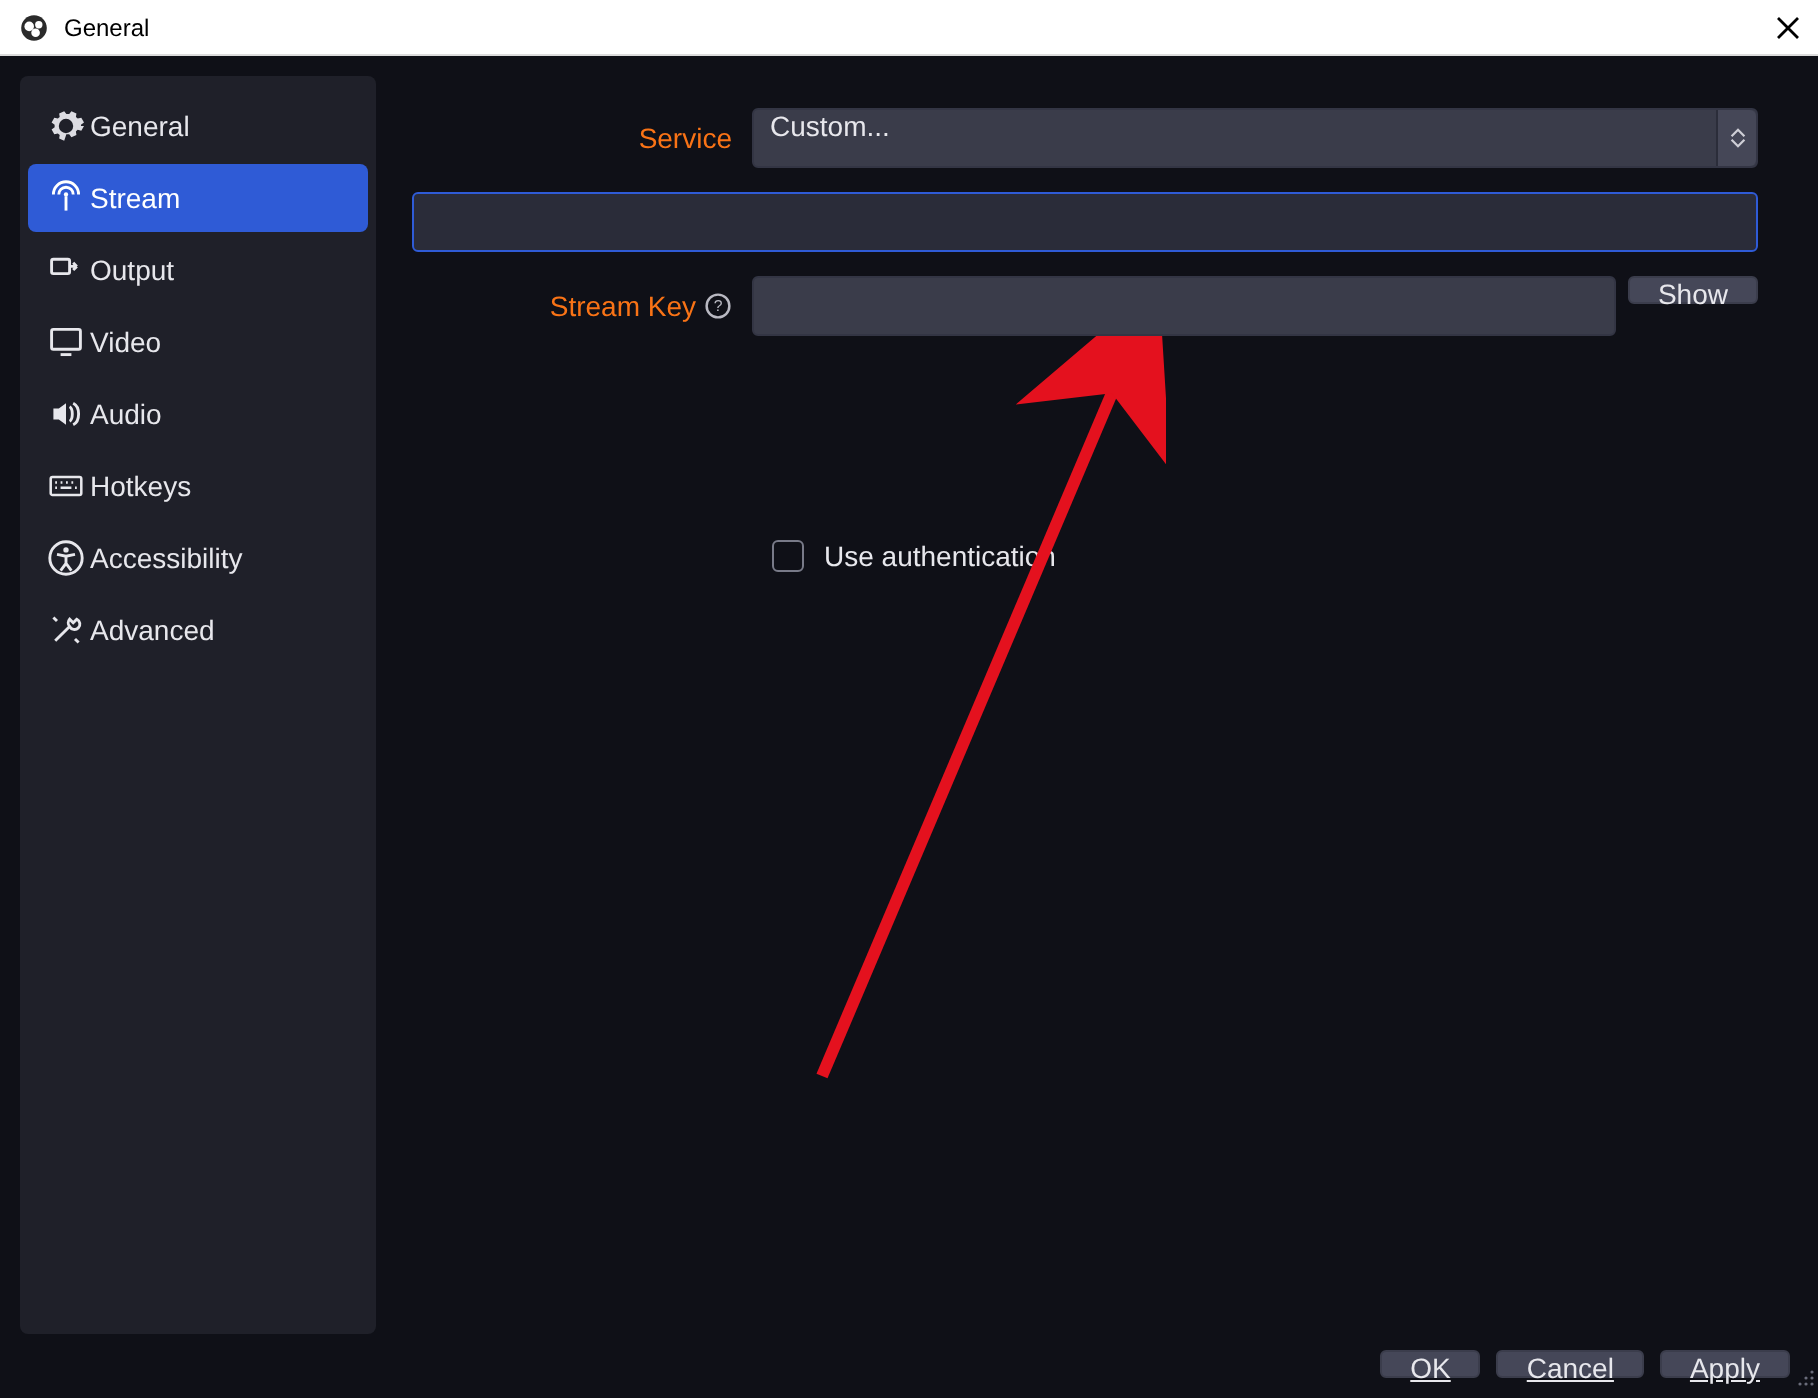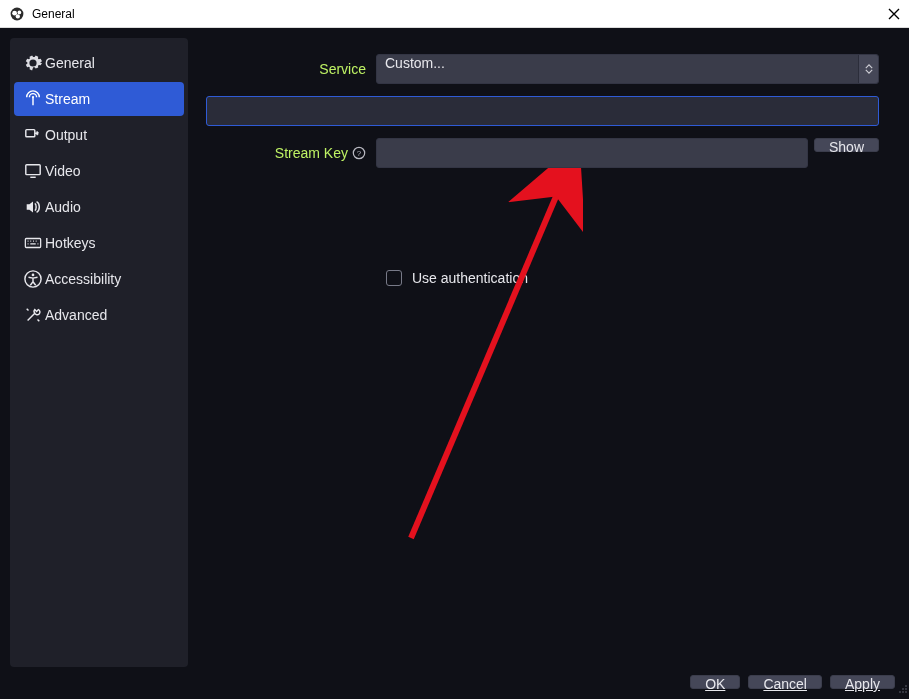--- a/index.html
+++ b/index.html
@@ -76,21 +76,21 @@
   }
   .form-row {
     display: flex;
     align-items: center;
     margin-bottom: 12px;
   }
   .form-row .lbl {
     width: 170px;
     text-align: right;
     padding-right: 10px;
-    color: #bef264;
+    color: #f97316;
     display:flex; align-items:center; justify-content:flex-end; gap:4px;
   }
   .form-row .ctrl { flex: 1; display: flex; gap: 6px; }
   .select, .text-input, .pwd-input {
     width: 100%;
     background: #3a3c4a;
     border: 1px solid #333544;
     border-radius: 3px;
     height: 30px;
     color: #e7e7ec;

